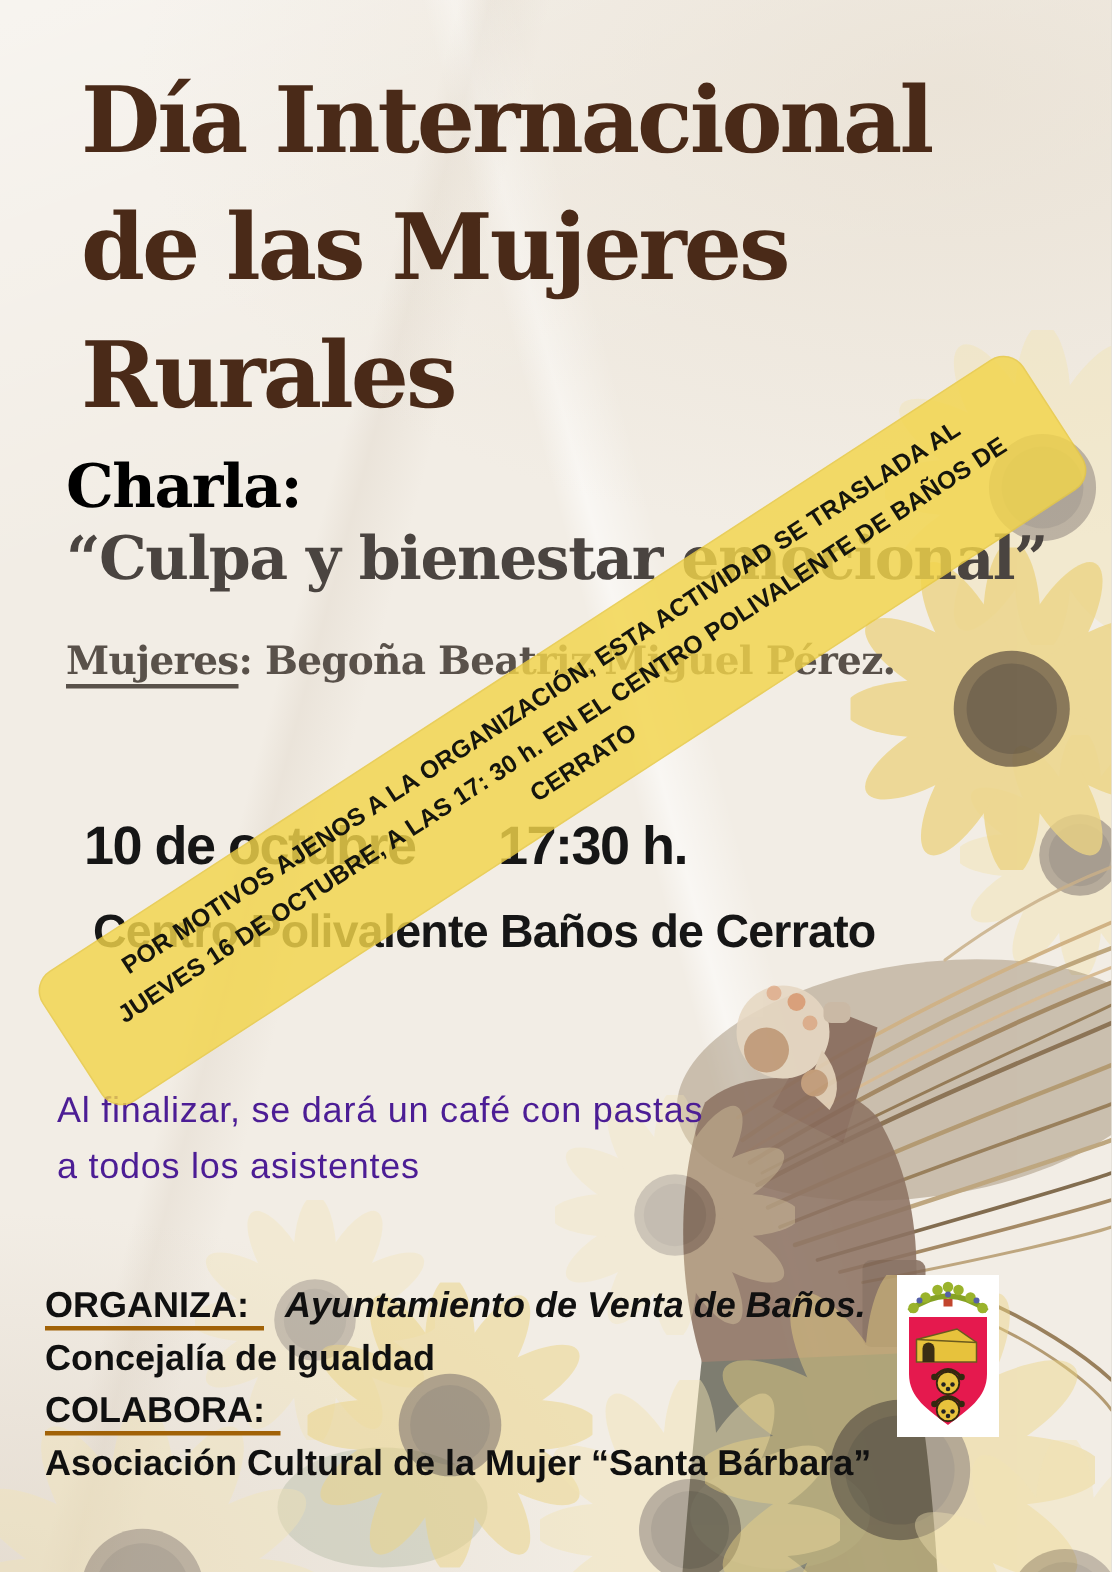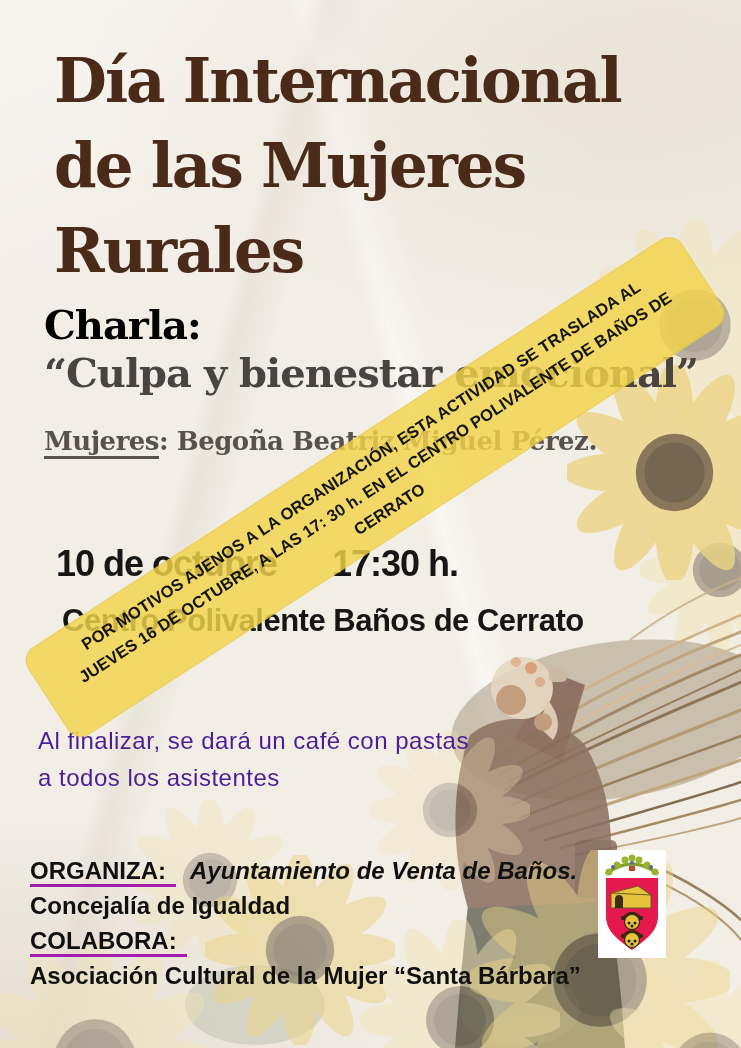--- a/index.html
+++ b/index.html
@@ -44,21 +44,21 @@
     font-family:"DejaVu Serif", serif; font-weight:bold;
     font-size:26px; line-height:34px; color:#59514a; letter-spacing:-0.5px;
     white-space:normal; width:600px;
   }
   .speaker .u{border-bottom:3px solid #59514a;}
   .date-text{left:56px; top:543px; font-weight:bold; font-size:36px; letter-spacing:-1px; color:#161616;}
   .time-text{left:332px; top:543px; font-weight:bold; font-size:36px; letter-spacing:-1px; color:#161616;}
   .venue-text{left:34px; top:603px; font-weight:bold; font-size:31px; letter-spacing:-0.5px; color:#161616;margin-left:28px;}
   .note{left:38px; top:722px; font-size:24px; line-height:37px; color:#4c1d95; letter-spacing:0.5px; white-space:normal; width:520px;}
   .credits{left:30px; top:853px; font-weight:bold; font-size:24px; line-height:35px; color:#101010; white-space:normal; width:640px;}
-  .credits .u{border-bottom:3px solid #a21caf; padding-right:10px; display:inline-block; line-height:26px;}
+  .credits .u{border-bottom:3px solid #a16207; padding-right:10px; display:inline-block; line-height:26px;}
   .credits .val{margin-left:14px;font-style:italic;}
 
   .banner{
     position:absolute; z-index:3;
     left:-15px; top:435px; width:780px; height:104px;
     transform:rotate(-33deg);
     background:var(--banner-rgba, rgba(242,212,74,.82));
     border-radius:16px;
     display:flex; flex-direction:column; justify-content:center; align-items:center;
     box-shadow:0 0 0 1px rgba(180,150,40,.15) inset;

